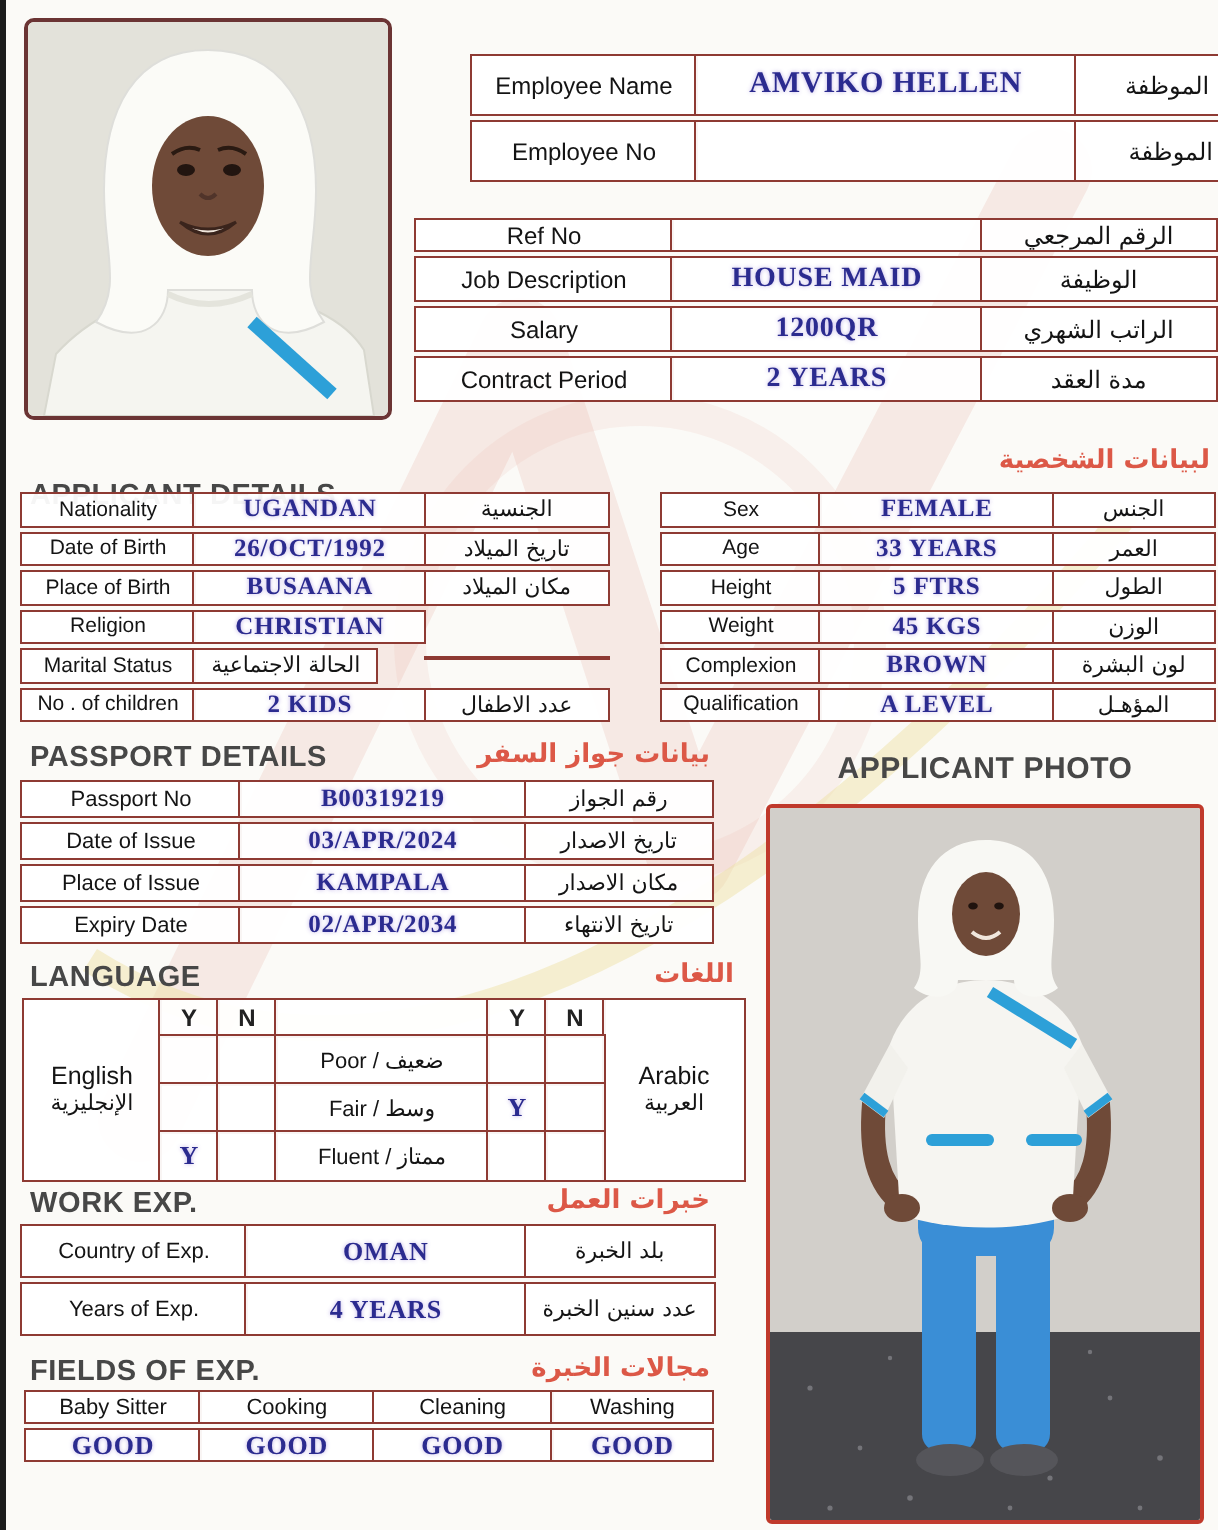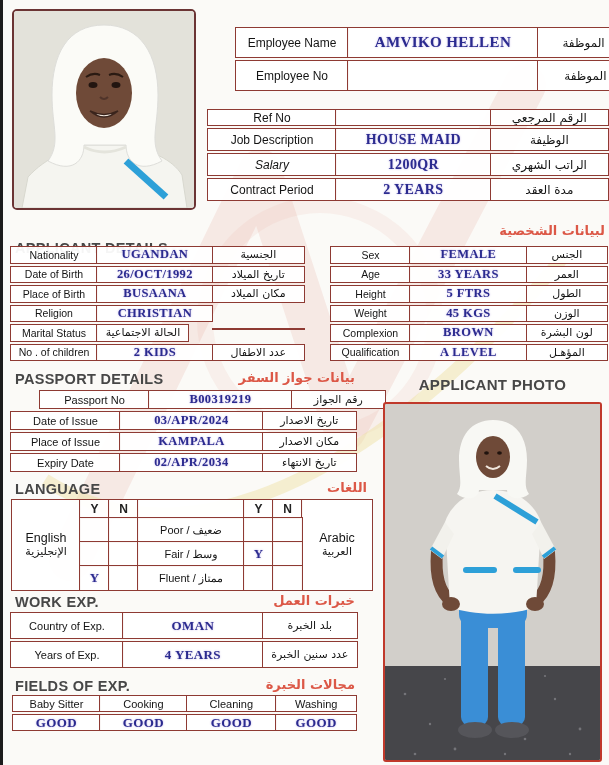--- a/index.html
+++ b/index.html
@@ -83,21 +83,21 @@
       <div class="c lab12" style="width:130px;">Ref No</div>
       <div class="c val v14" style="width:156px;"></div>
       <div class="c ar ar12" style="width:119px;">الرقم المرجعي</div>
     </div>
     <div class="r" style="height:23px;">
       <div class="c lab12" style="width:130px;">Job Description</div>
       <div class="c val v14" style="width:156px;">HOUSE MAID</div>
       <div class="c ar ar12" style="width:119px;">الوظيفة</div>
     </div>
     <div class="r" style="height:23px;">
-      <div class="c lab12" style="width:130px;font-style:italic;">Salary</div>
+      <div class="c lab12" style="width:130px;">Salary</div>
       <div class="c val v14" style="width:156px;">1200QR</div>
       <div class="c ar ar12" style="width:119px;">الراتب الشهري</div>
     </div>
     <div class="r" style="height:23px;">
       <div class="c lab12" style="width:130px;">Contract Period</div>
       <div class="c val v14" style="width:156px;">2 YEARS</div>
       <div class="c ar ar12" style="width:119px;">مدة العقد</div>
     </div>
   </div>
 
@@ -167,21 +167,21 @@
         <div class="c val v12" style="width:118px;">A LEVEL</div>
         <div class="c ar" style="width:82px;">المؤهـل</div>
       </div>
   </div>
 
   <div class="hen" style="left:15px;top:371px;">PASSPORT DETAILS</div>
   <div class="har" style="right:254px;top:370px;">بيانات جواز السفر</div>
 
   <div class="t" style="left:10px;top:390px;">
     <div class="r" style="height:19px;">
-        <div class="c lab" style="width:111px;margin-left:29px;">Passport No</div>
+        <div class="c lab" style="width:111px;">Passport No</div>
         <div class="c val v12" style="width:144px;">B00319219</div>
         <div class="c ar" style="width:95px;">رقم الجواز</div>
       </div>
     <div class="r" style="height:19px;">
         <div class="c lab" style="width:111px;">Date of Issue</div>
         <div class="c val v12" style="width:144px;">03/APR/2024</div>
         <div class="c ar" style="width:95px;">تاريخ الاصدار</div>
       </div>
     <div class="r" style="height:19px;">
         <div class="c lab" style="width:111px;">Place of Issue</div>

